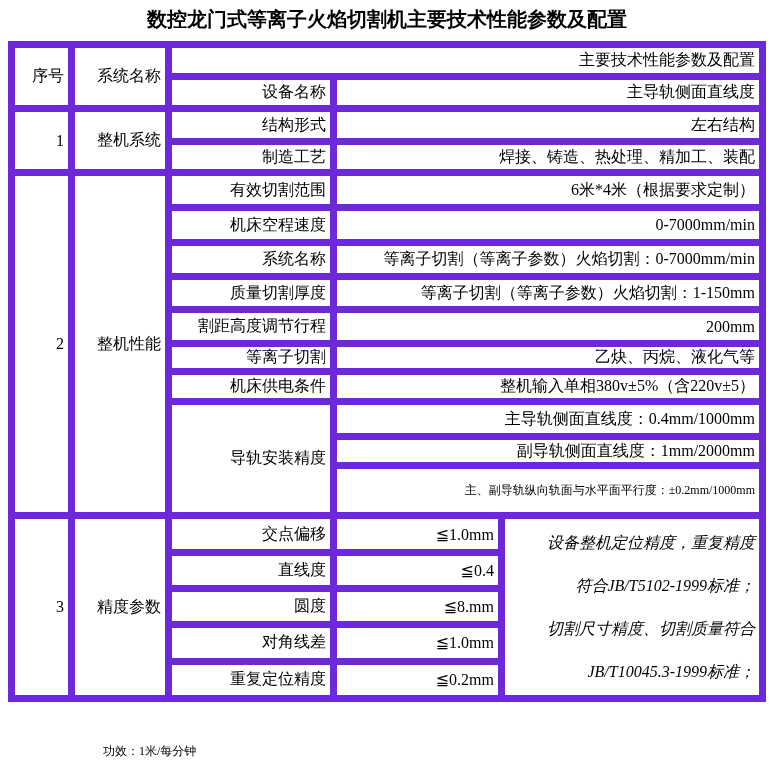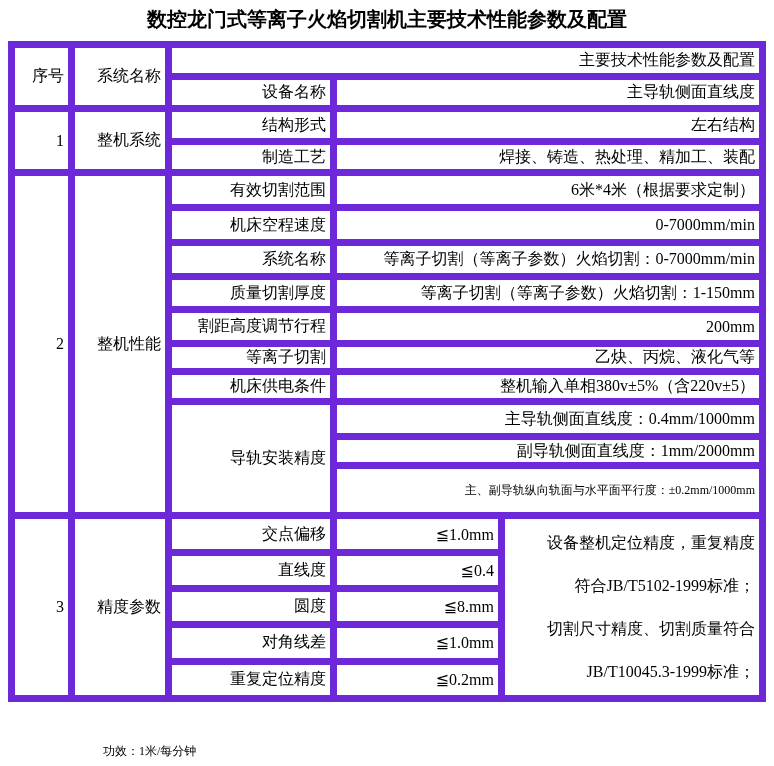--- a/index.html
+++ b/index.html
@@ -31,20 +31,21 @@
     white-space:nowrap;
     overflow:hidden;
     text-align:right;
     margin-left:15px;
   }
   td.small-text{font-size:12px;}
   td.notes{
     white-space:normal;
     vertical-align:middle;
     padding:2px 4px 2px 10px;
+    font-style:italic;
   }
   .notes-line{
     line-height:43px;
     font-size:16px;
   }
   .footer-line{
     margin:40px 0 0 103px;
     font-size:12px;
     line-height:19px;
   }

